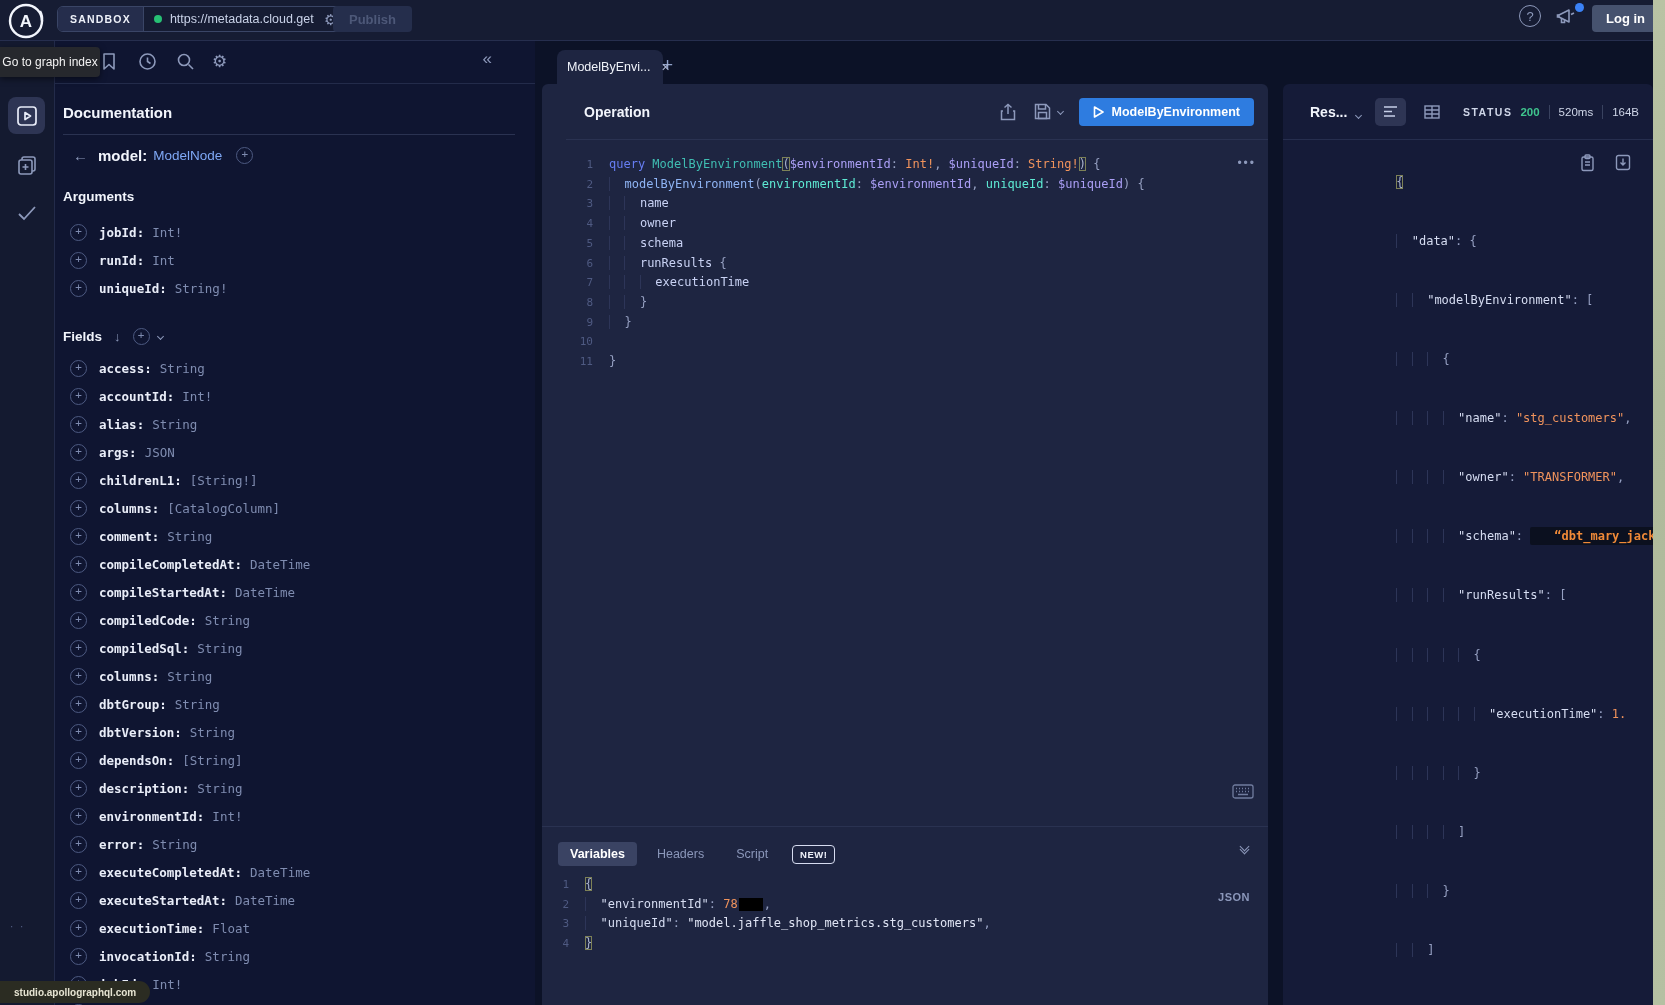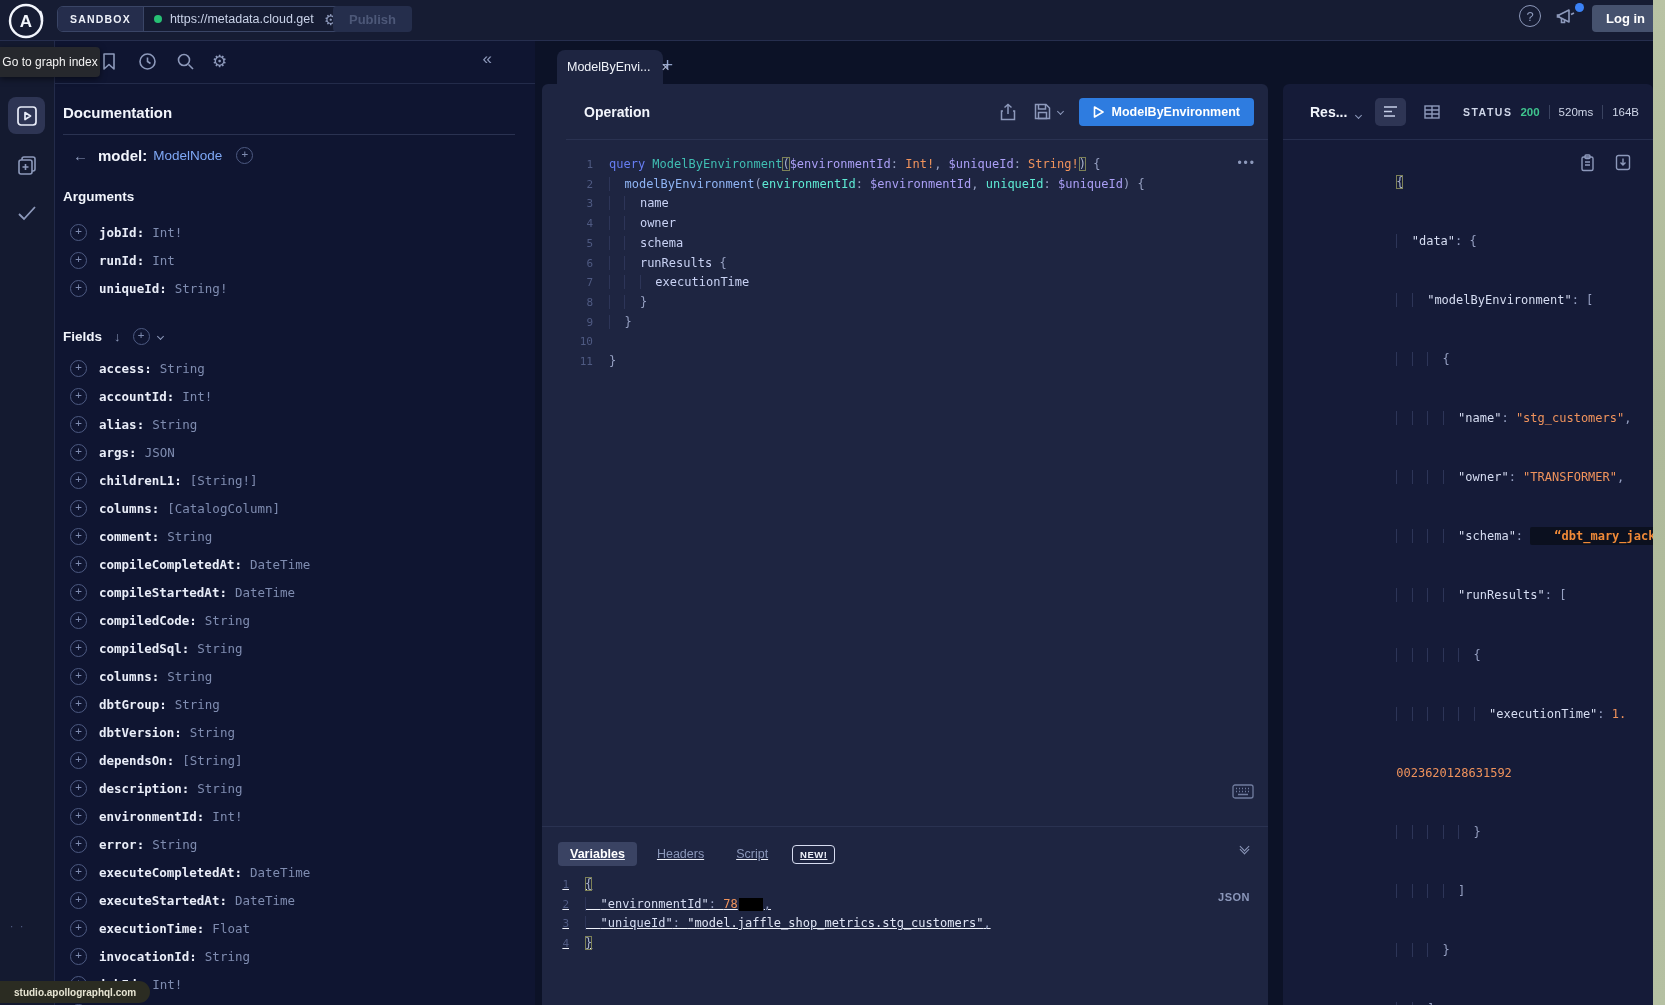--- a/index.html
+++ b/index.html
@@ -82,21 +82,21 @@
   .tk-key { color:#d6ddf2; }
   .tk-str { color:#f0935c; }
   .tk-num { color:#f0935c; }
   .tk-vstr{ color:#dfe4f4; }
   .tk-box { color:#a7b0cc; outline:1px solid #7d8157; outline-offset:-1px; }
   .tk-g   { border-left:1px solid #2d3558; }
   .tk-redact { display:inline-block; width:24px; height:13px; background:#000; vertical-align:middle; margin:0 1px; }
   .tk-hl  { background:#0b101f; color:#f08a38; font-weight:700; padding:2px 8px 2px 24px; border-radius:2px; }
 
   
-  .vars { position:absolute; left:0; right:0; top:742px; bottom:0; border-top:1px solid #2a3251;text-decoration:underline; }
+  .vars { position:absolute; left:0; right:0; top:742px; bottom:0; border-top:1px solid #2a3251; }
   .vars-tabs { display:flex; align-items:center; gap:8px; padding:15px 0 0 16px; }
   .vtab { font-size:12.5px; color:#8b97ba; padding:5px 12px; border-radius:4px; }
   .vtab.active { background:#3a4363; color:#ffffff; font-weight:700; }
   .badge-new { margin-left:4px; border:1px solid #d6dcf0; border-radius:4px; color:#eef1f9; font-size:9.5px; font-weight:700; padding:3px 7px; letter-spacing:.5px; }
   .vars-editor { padding-top:9px; }
   .vars-json { position:absolute; right:18px; top:64px; color:#8b97ba; font-size:11px; font-weight:700; letter-spacing:.5px; }
   .dblchev { position:absolute; right:20px; top:20px; color:#8d99bb; display:flex; flex-direction:column; gap:-2px; }
   .chev { width:7px; height:7px; border-right:1.7px solid currentColor; border-bottom:1.7px solid currentColor; transform:rotate(45deg); display:inline-block; }
   .chev.sm { width:5px; height:5px; }
   .dblchev .chev { margin-top:-4px; }
@@ -551,23 +551,20 @@
         <div class="rl">
           <span class="code" style="padding-left:0;"><span class="tk-g">  </span><span class="tk-g">  </span><span class="tk-g">  </span><span class="tk-g">  </span><span class="tk-key">"runResults"</span><span class="tk-punc">: [</span></span>
         </div>
         <div class="rl">
           <span class="code" style="padding-left:0;"><span class="tk-g">  </span><span class="tk-g">  </span><span class="tk-g">  </span><span class="tk-g">  </span><span class="tk-g">  </span><span class="tk-punc">{</span></span>
         </div>
         <div class="rl">
           <span class="code" style="padding-left:0;"><span class="tk-g">  </span><span class="tk-g">  </span><span class="tk-g">  </span><span class="tk-g">  </span><span class="tk-g">  </span><span class="tk-g">  </span><span class="tk-key">"executionTime"</span><span class="tk-punc">: </span><span class="tk-num">1.</span></span>
         </div>
         <div class="rl">
-          <span class="code" style="padding-left:0;"><span class="tk-num">0023620128631592</span></span>
-        </div>
-        <div class="rl">
           <span class="code" style="padding-left:0;"><span class="tk-g">  </span><span class="tk-g">  </span><span class="tk-g">  </span><span class="tk-g">  </span><span class="tk-g">  </span><span class="tk-punc">}</span></span>
         </div>
         <div class="rl">
           <span class="code" style="padding-left:0;"><span class="tk-g">  </span><span class="tk-g">  </span><span class="tk-g">  </span><span class="tk-g">  </span><span class="tk-punc">]</span></span>
         </div>
         <div class="rl">
           <span class="code" style="padding-left:0;"><span class="tk-g">  </span><span class="tk-g">  </span><span class="tk-g">  </span><span class="tk-punc">}</span></span>
         </div>
         <div class="rl">
           <span class="code" style="padding-left:0;"><span class="tk-g">  </span><span class="tk-g">  </span><span class="tk-punc">]</span></span>

